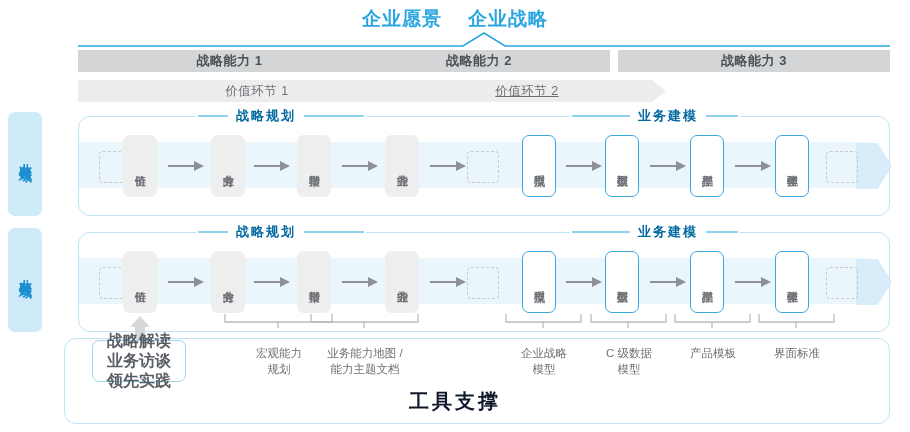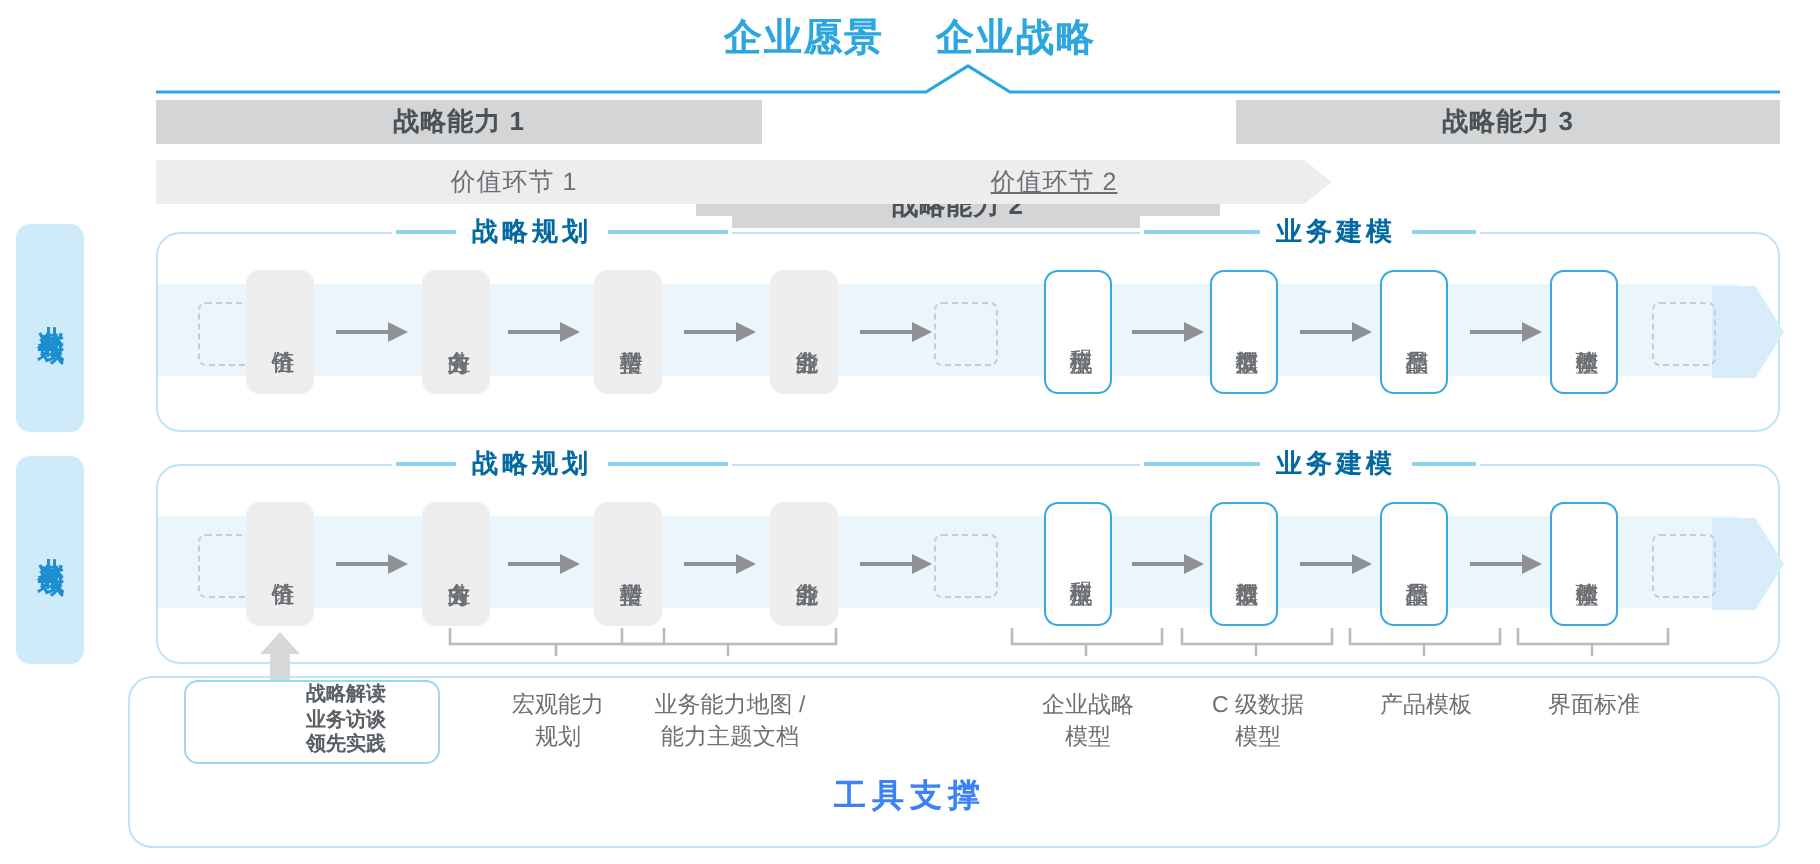--- a/index.html
+++ b/index.html
@@ -99,46 +99,46 @@
     white-space:nowrap;
   }
 
   .tool-box{
     position:absolute;left:64px;top:338px;width:826px;height:86px;
     border:1.5px solid #bde3f5;border-radius:12px;box-sizing:border-box;
     background:transparent;
   }
   .tool-title{
     position:absolute;left:0;top:388px;width:910px;text-align:center;
-    font-size:16px;font-weight:bold;color:#3b82f6;letter-spacing:3px;
+    font-size:20px;font-weight:bold;color:#0f172a;letter-spacing:3px;
   }
   .note-box{
     position:absolute;left:92px;top:340px;width:92px;height:40px;
     border:1.4px solid #9fd6ef;border-radius:7px;background:#ffffff;
     display:flex;align-items:center;justify-content:center;
-    font-size:10px;font-weight:bold;color:#5a5f66;line-height:1.25;text-align:center;padding-left:34px;
+    font-size:16px;font-weight:bold;color:#5a5f66;line-height:1.25;text-align:center;
   }
   .up-arrow{position:absolute;left:128px;top:316px;}
 </style>
 </head>
 <body>
 
 <div id="stage">
 
   <div class="title-row">
     <div class="title-txt">企业愿景</div>
     <div class="title-txt">企业战略</div>
   </div>
 
   <svg class="peak-svg" width="812" height="16">
     <path d="M0 14 L385 14 L406 1 L427 14 L812 14" fill="none" stroke="#2ba6e0" stroke-width="1.6"></path>
   </svg>
 
   <div class="cap-bar" style="left:78px;top:50px;width:303px;">战略能力 1</div>
-  <div class="cap-bar" style="left:348px;top:50px;width:262px;margin-top:42px;">战略能力 2</div>
+  <div class="cap-bar" style="left:348px;top:50px;width:262px;">战略能力 2</div>
   <div class="cap-bar" style="left:618px;top:50px;width:272px;">战略能力 3</div>
 
   <div class="chev c1" style="left:78px;top:80px;width:278px;">价值环节 1</div>
   <div class="chev cm" style="left:348px;top:80px;width:278px;text-decoration:underline;">价值环节 2</div>
 
   <div class="domain-label" style="top:112px;height:104px;">
     <span>业务领域 1</span>
   </div>
   <div class="domain-label" style="top:228px;height:104px;">
     <span>业务领域 2</span>

